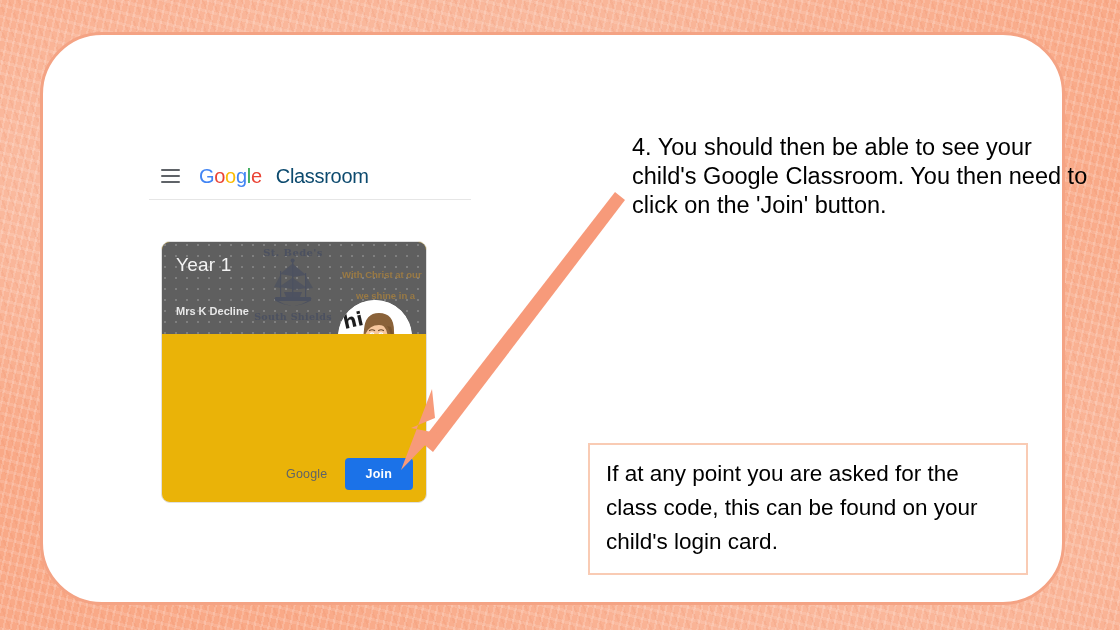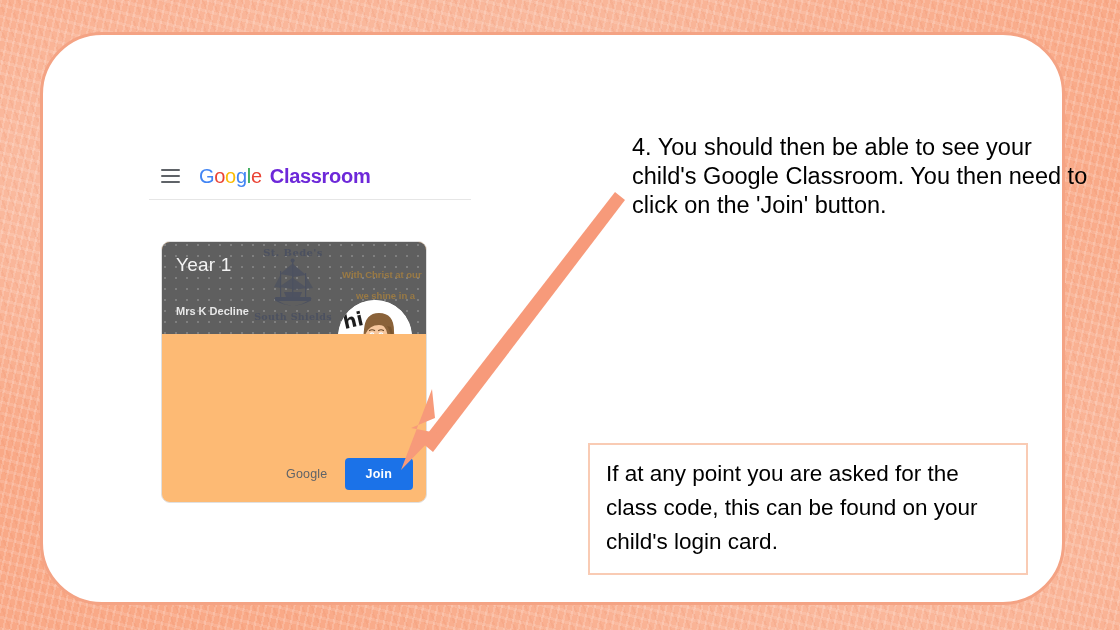--- a/index.html
+++ b/index.html
@@ -75,30 +75,30 @@
     font-size: 20px;
     letter-spacing: -0.3px;
     white-space: nowrap;
   }
   #gc-wordmark .g1 { color: #4285f4; }
   #gc-wordmark .o1 { color: #ea4335; }
   #gc-wordmark .o2 { color: #fbbc05; }
   #gc-wordmark .g2 { color: #4285f4; }
   #gc-wordmark .l1 { color: #34a853; }
   #gc-wordmark .e1 { color: #ea4335; }
-  #gc-wordmark .cw { color: #6d28d9; margin-left: 8px; font-weight: bold; }
+  #gc-wordmark .cw { color: #0c4a6e; margin-left: 14px; }
 
   
   #class-card {
     position: absolute;
     left: 12px;
     top: 88px;
     width: 266px;
     height: 262px;
-    background: #fdba74;
+    background: #eab308;
     border: 1px solid #e0e0e0;
     border-radius: 9px;
     box-sizing: border-box;
     overflow: hidden;
   }
   #class-banner {
     position: relative;
     height: 92px;
     background-color: #5f5f5f;
     background-image:

